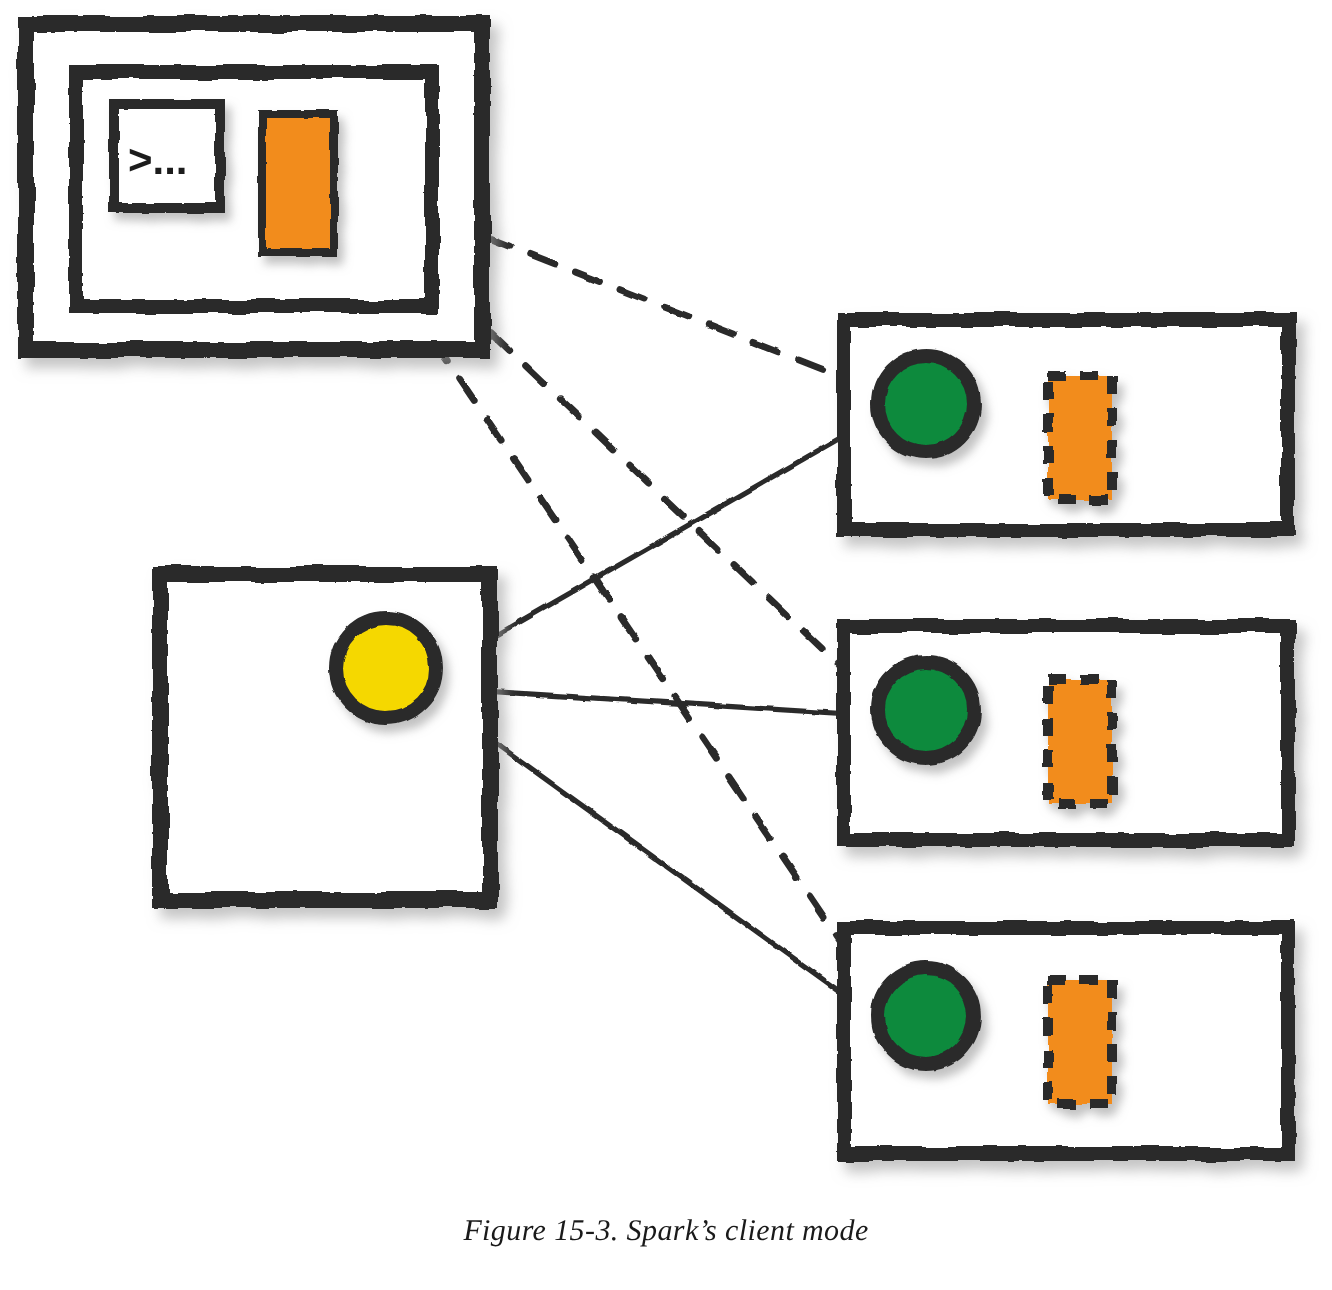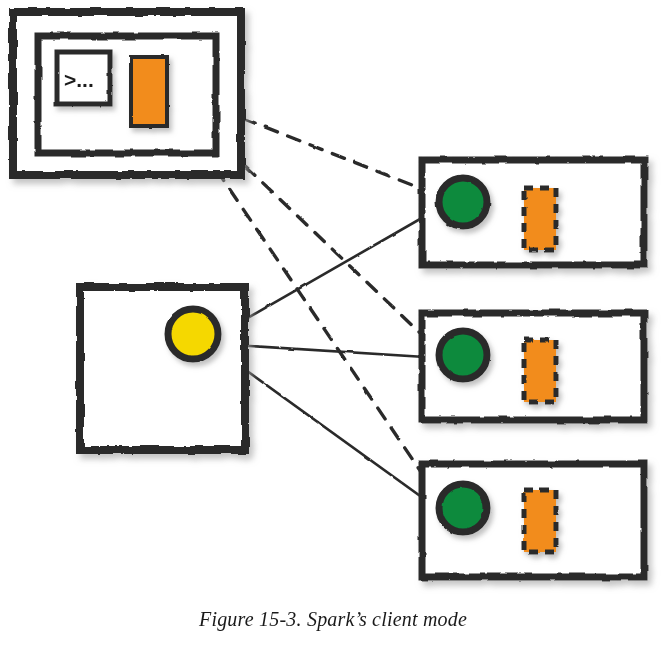--- a/index.html
+++ b/index.html
@@ -28,21 +28,21 @@
     display: block;
   }
   .caption {
     position: absolute;
     left: 0;
     top: 608px;
     width: 666px;
     text-align: center;
     font-family: "Liberation Serif", serif;
     font-style: italic;
-    font-size: 20px;
+    font-size: 15px;
     color: #1a1a1a;
     letter-spacing: 0.2px;
   }
   .term-text {
     font-family: "Liberation Sans", sans-serif;
     font-weight: bold;
     font-size: 21px;
     fill: #1b1b1b;
   }
 </style>

